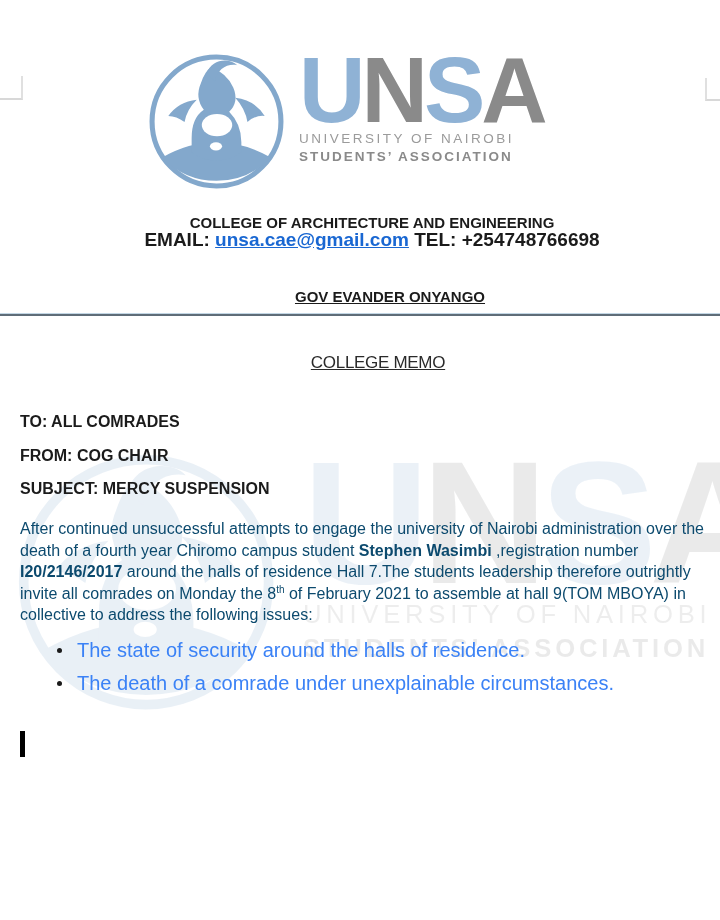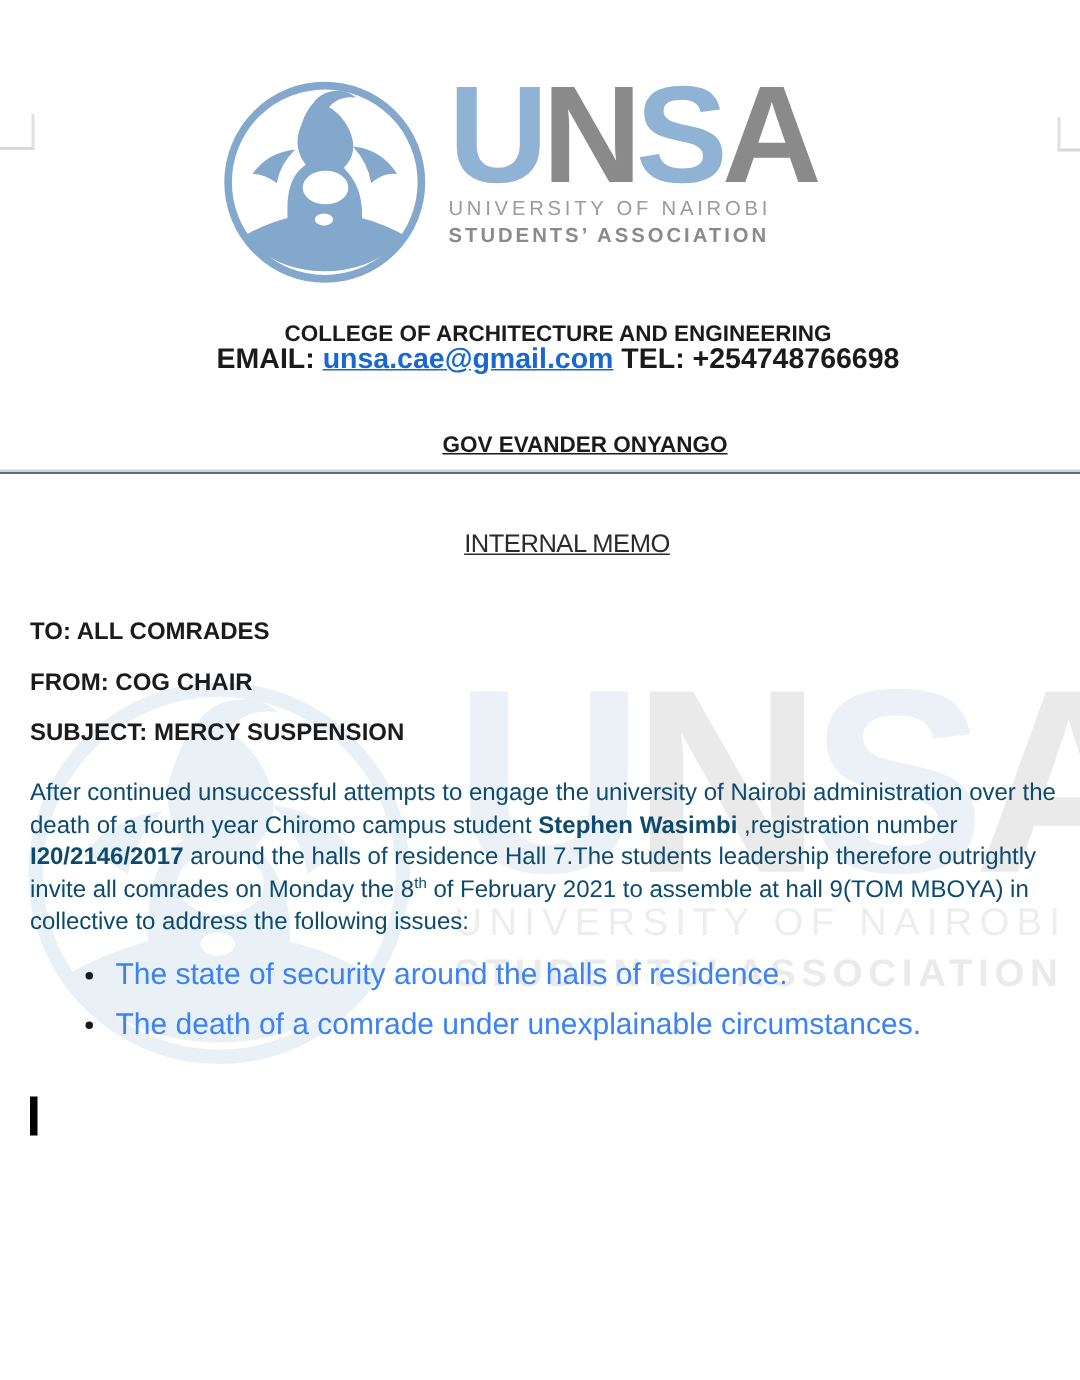--- a/index.html
+++ b/index.html
@@ -107,21 +107,21 @@
   <div class="cline college">COLLEGE OF ARCHITECTURE AND ENGINEERING</div>
 
   <div class="cline email-line">
     <span>EMAIL: </span><span class="email-link" style="color: rgb(25, 103, 210);">unsa.cae@gmail.com</span><span> TEL: +254748766698</span>
   </div>
 
   <div class="cline gov"><span>GOV EVANDER ONYANGO</span></div>
 
   <div class="divider"></div>
 
-  <div class="cline memo-title"><span>INTERNAL MEMO</span></div>
+  <div class="cline memo-title"><span>COLLEGE MEMO</span></div>
 
   <div class="field f-to">TO: ALL COMRADES</div>
   <div class="field f-from">FROM: COG CHAIR</div>
   <div class="field f-subject">SUBJECT: MERCY SUSPENSION</div>
 
   <div class="body-par"><span>After continued unsuccessful attempts to engage the university of Nairobi administration over the death of a fourth year Chiromo campus student </span><span class="b">Stephen Wasimbi </span><span>,registration number </span><span class="b">I20/2146/2017</span><span> around the halls of residence Hall 7.The students leadership therefore outrightly invite all comrades on Monday the 8</span><span class="sup">th</span><span> of February 2021 to assemble at hall 9(TOM MBOYA) in collective to address the following issues:</span></div>
 
   <div class="bullets">
     <div class="bullet-row">
       <span class="dot"></span>

